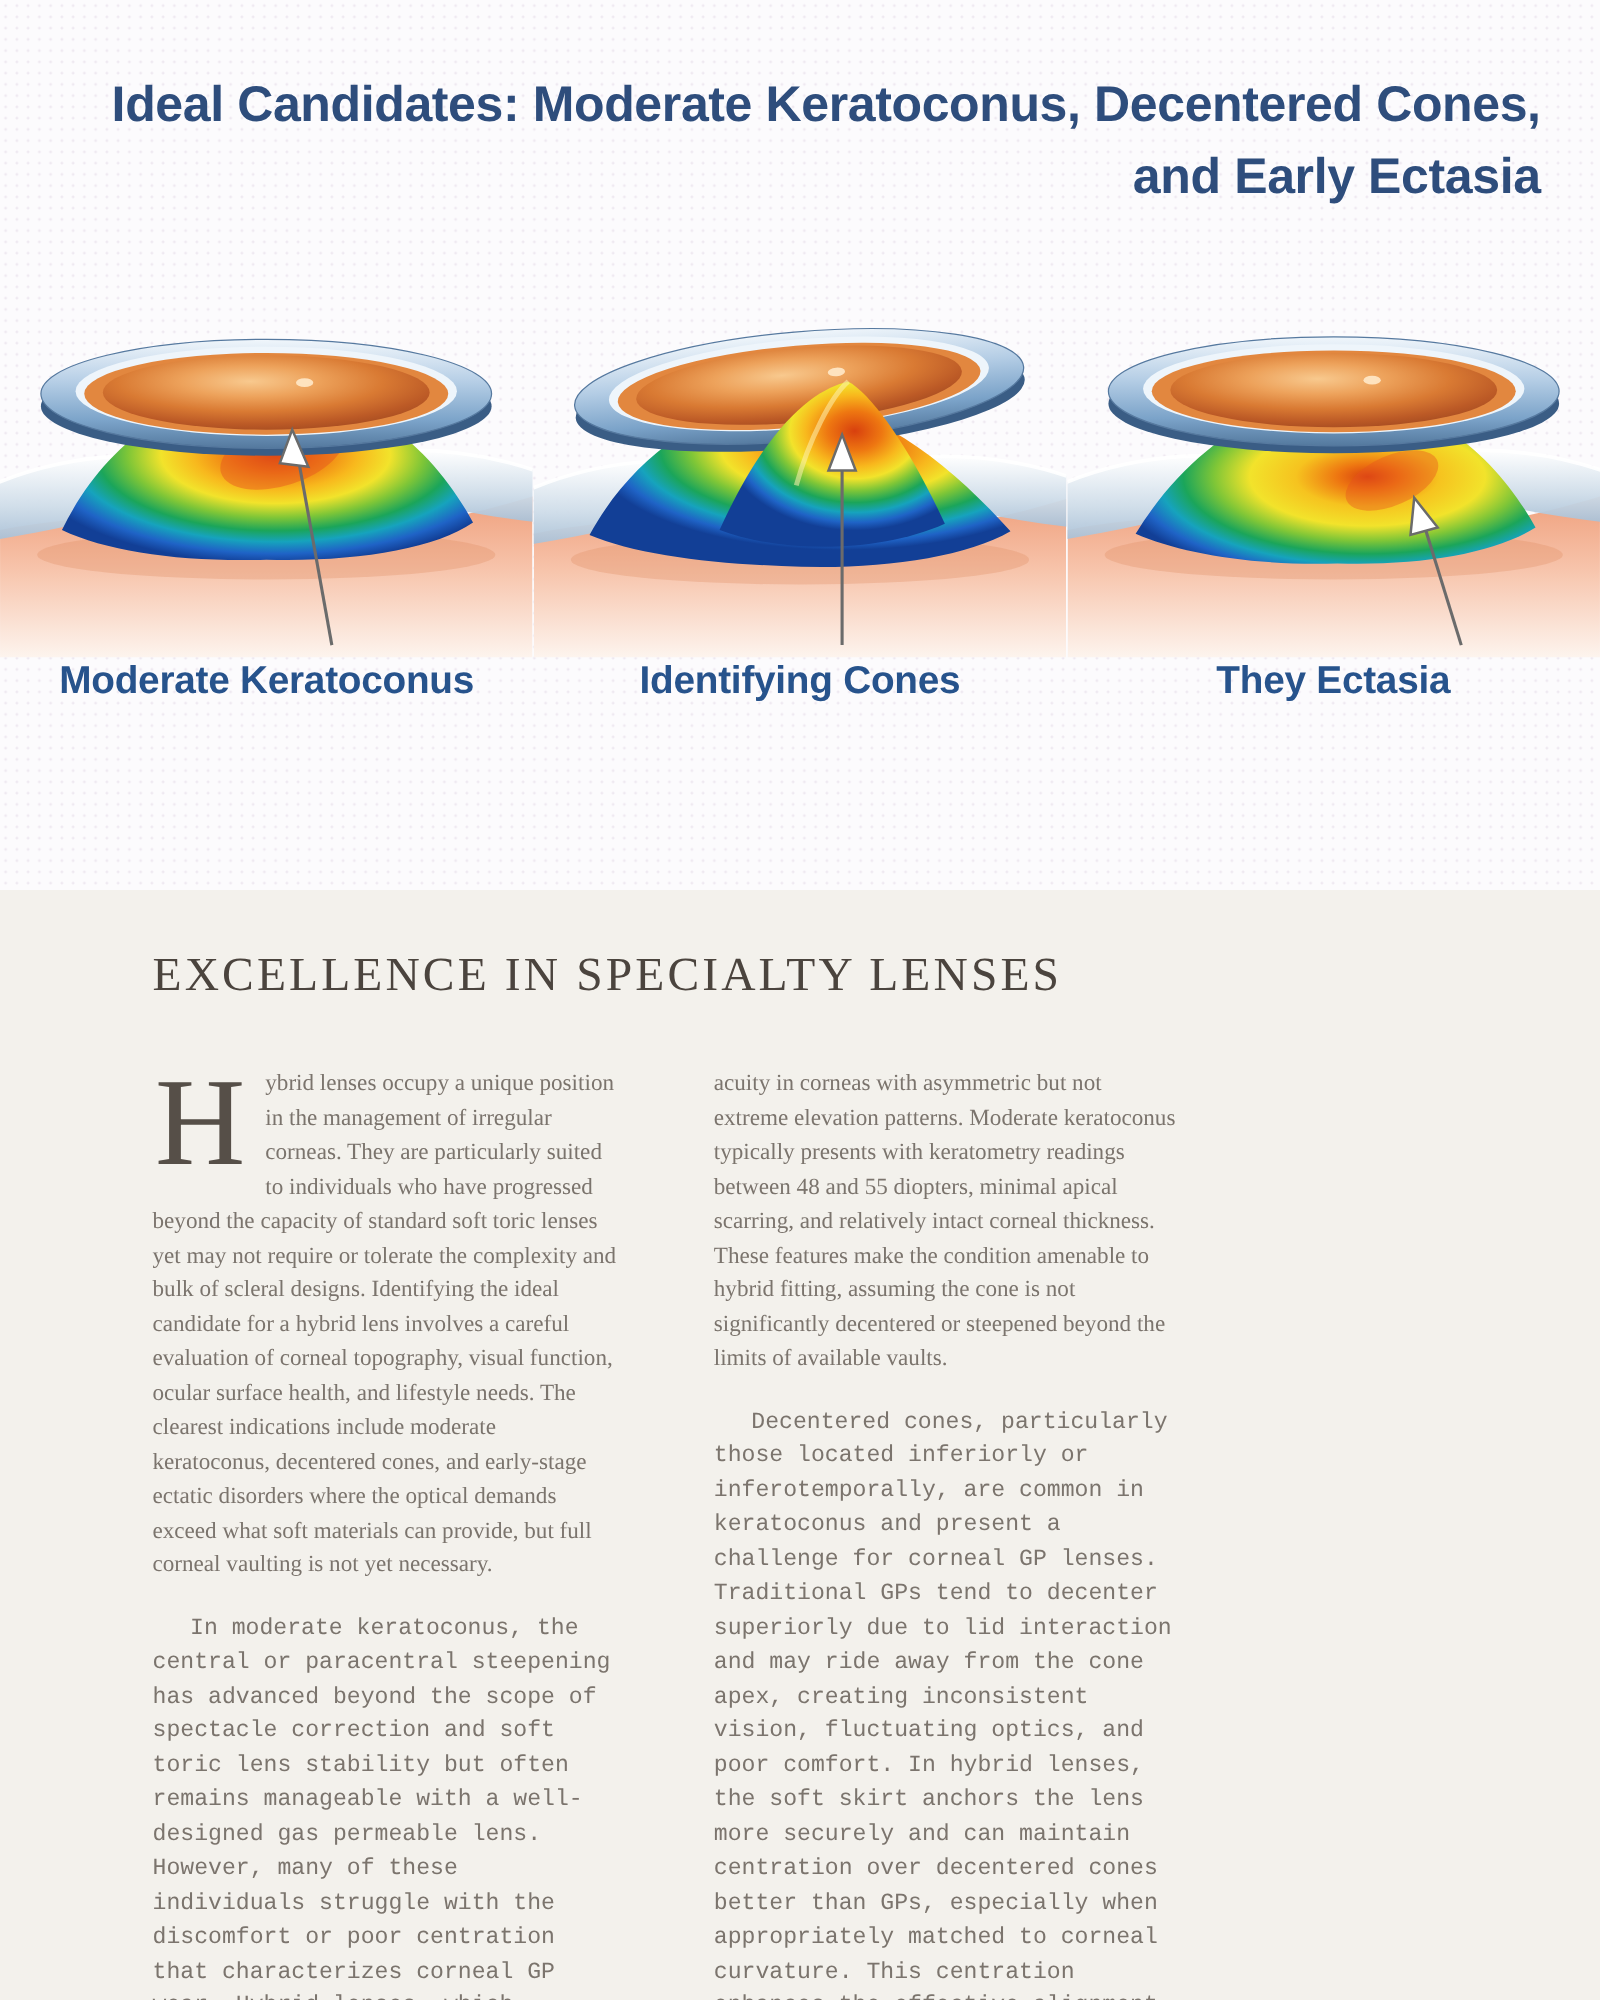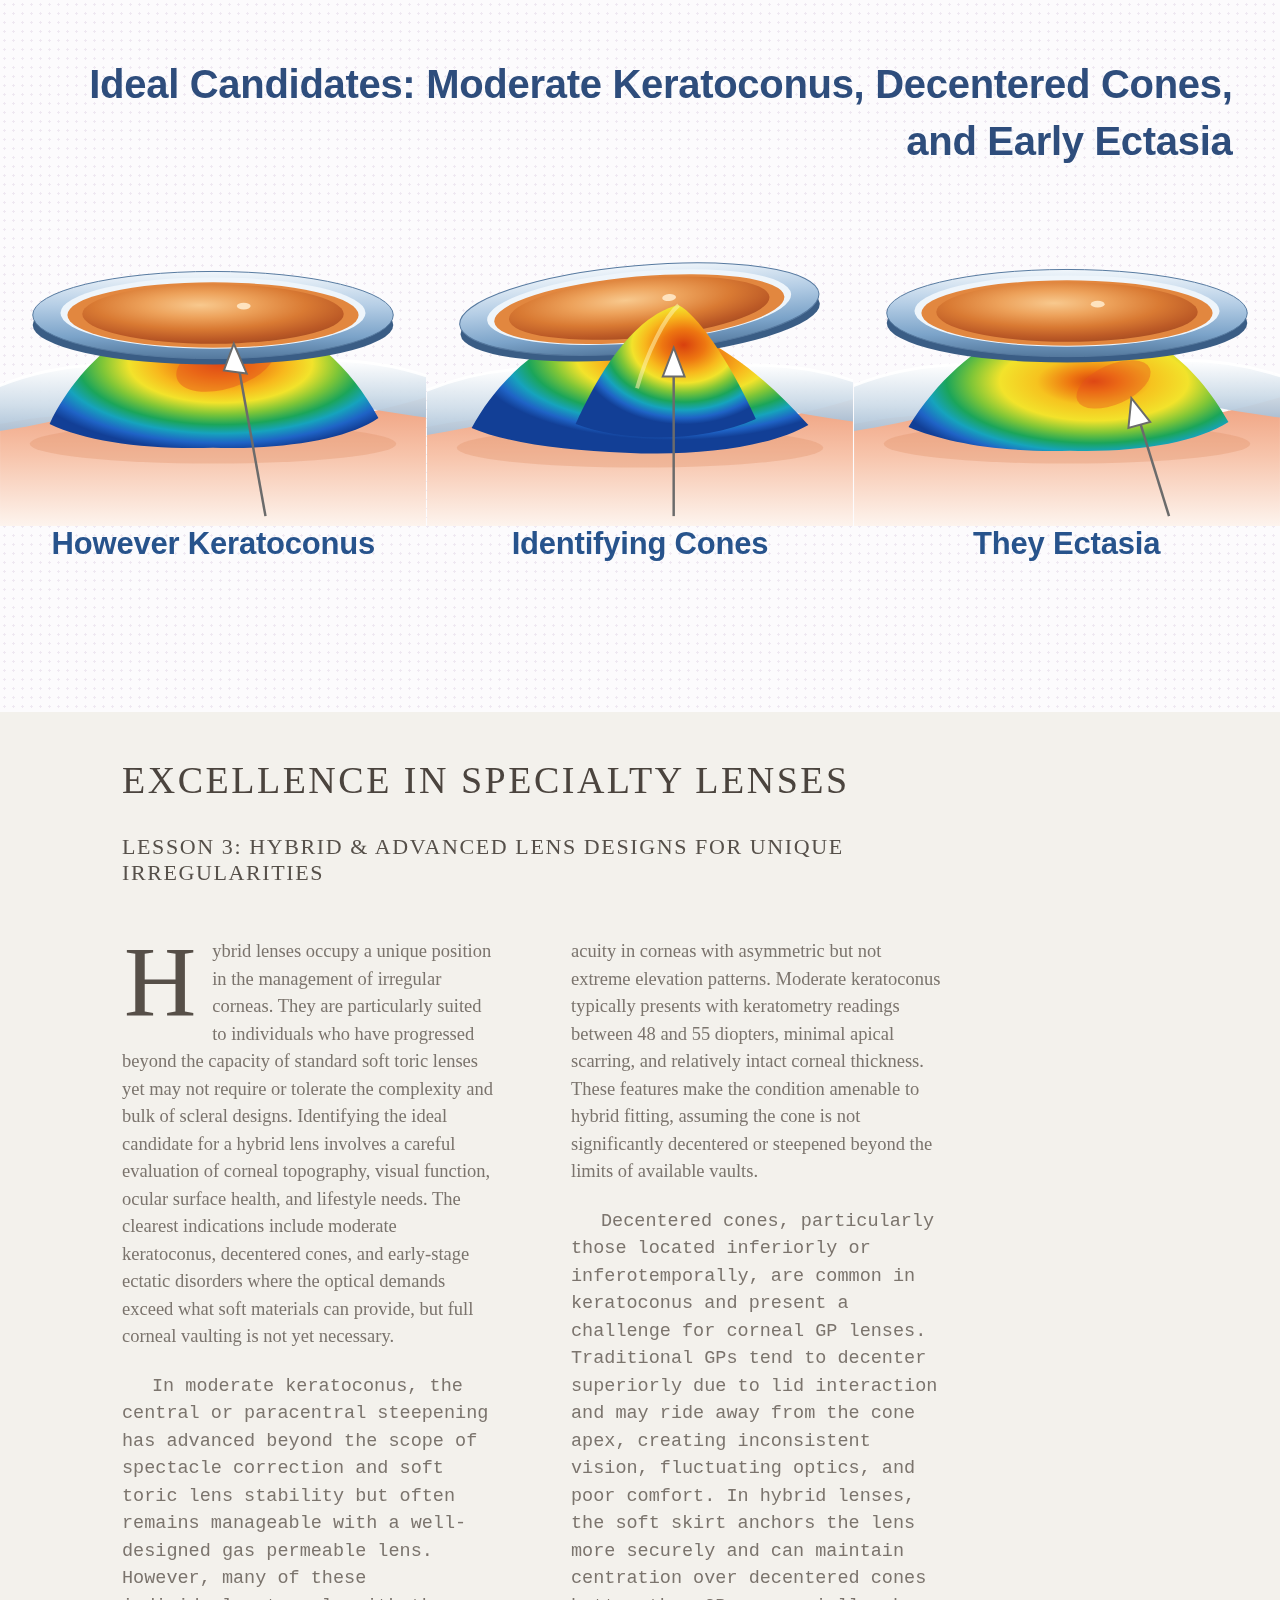--- a/index.html
+++ b/index.html
@@ -165,21 +165,21 @@
           <ellipse cx="215" cy="108" rx="147" ry="33" fill="#e2873f"></ellipse>
           <ellipse cx="215" cy="107" rx="132" ry="30" fill="url(#amberG)"></ellipse>
           <ellipse cx="246" cy="99" rx="7" ry="3.5" fill="#ffe9c9" opacity="0.9"></ellipse>
         </g>
 
         <g>
           <line x1="268" y1="305" x2="241" y2="155" stroke="#6b6b6b" stroke-width="2.5"></line>
           <polygon points="236,131 249,161 226,158" fill="#ffffff" stroke="#6b6b6b" stroke-width="2"></polygon>
         </g>
       </svg>
-      <div class="panel-label">However Keratoconus</div>
+      <div class="panel-label">Moderate Keratoconus</div>
     </div>
 
     <div class="panel">
       <svg width="426" height="312" viewBox="0 0 430 315">
 
         <path d="M0,215 C80,198 160,204 215,212 C290,223 370,205 430,187 L430,315 L0,315 Z" fill="url(#skinG)"></path>
         <ellipse cx="215" cy="236" rx="185" ry="20" fill="#dd8a60" opacity="0.30"></ellipse>
 
         <path d="M-5,180 C60,152 130,150 195,166 C140,194 70,212 -5,224 Z" fill="url(#wingG)" opacity="0.95"></path>
         <path d="M435,170 C370,147 305,149 245,162 C300,188 368,202 435,210 Z" fill="url(#wingG)" opacity="0.95"></path>
@@ -237,21 +237,20 @@
         </g>
       </svg>
       <div class="panel-label">They Ectasia</div>
     </div>
 
   </div>
 </div>
 
 <div class="article">
   <h2>EXCELLENCE IN SPECIALTY LENSES</h2>
-  <h3>LESSON 3: HYBRID &amp; ADVANCED LENS DESIGNS FOR UNIQUE IRREGULARITIES</h3>
 
   <div class="columns">
     <div class="col">
       <p><span class="dropcap">H</span><span>ybrid lenses occupy a unique position in the management of irregular corneas. They are particularly suited to individuals who have progressed beyond the capacity of standard soft toric lenses yet may not require or tolerate the complexity and bulk of scleral designs. Identifying the ideal candidate for a hybrid lens involves a careful evaluation of corneal topography, visual function, ocular surface health, and lifestyle needs. The clearest indications include moderate keratoconus, decentered cones, and early-stage ectatic disorders where the optical demands exceed what soft materials can provide, but full corneal vaulting is not yet necessary.</span></p>
       <p class="indent">In moderate keratoconus, the central or paracentral steepening has advanced beyond the scope of spectacle correction and soft toric lens stability but often remains manageable with a well-designed gas permeable lens. However, many of these individuals struggle with the discomfort or poor centration that characterizes corneal GP wear. Hybrid lenses, which feature a rigid gas permeable center bonded to a soft skirt, offer a compromise by preserving the optics of a rigid lens while dramatically improving comfort. This allows for excellent</p>
     </div>
     <div class="col">
       <p>acuity in corneas with asymmetric but not extreme elevation patterns. Moderate keratoconus typically presents with keratometry readings between 48 and 55 diopters, minimal apical scarring, and relatively intact corneal thickness. These features make the condition amenable to hybrid fitting, assuming the cone is not significantly decentered or steepened beyond the limits of available vaults.</p>
       <p class="indent">Decentered cones, particularly those located inferiorly or inferotemporally, are common in keratoconus and present a challenge for corneal GP lenses. Traditional GPs tend to decenter superiorly due to lid interaction and may ride away from the cone apex, creating inconsistent vision, fluctuating optics, and poor comfort. In hybrid lenses, the soft skirt anchors the lens more securely and can maintain centration over decentered cones better than GPs, especially when appropriately matched to corneal curvature. This centration enhances the effective alignment of the optical zone with the visual axis, improving image quality and reducing aberrations that would otherwise go uncorrected. Additionally, the stability offered by the soft skirt reduces lens rotation and edge lift, which are often problematic in eyes with off-center cones.</p>
     </div>

